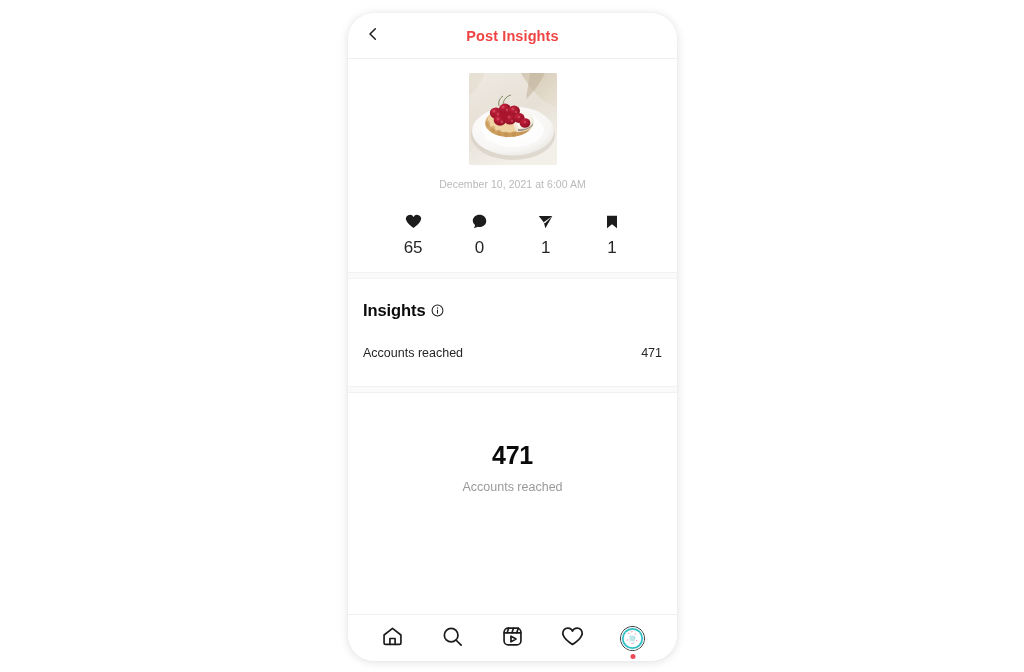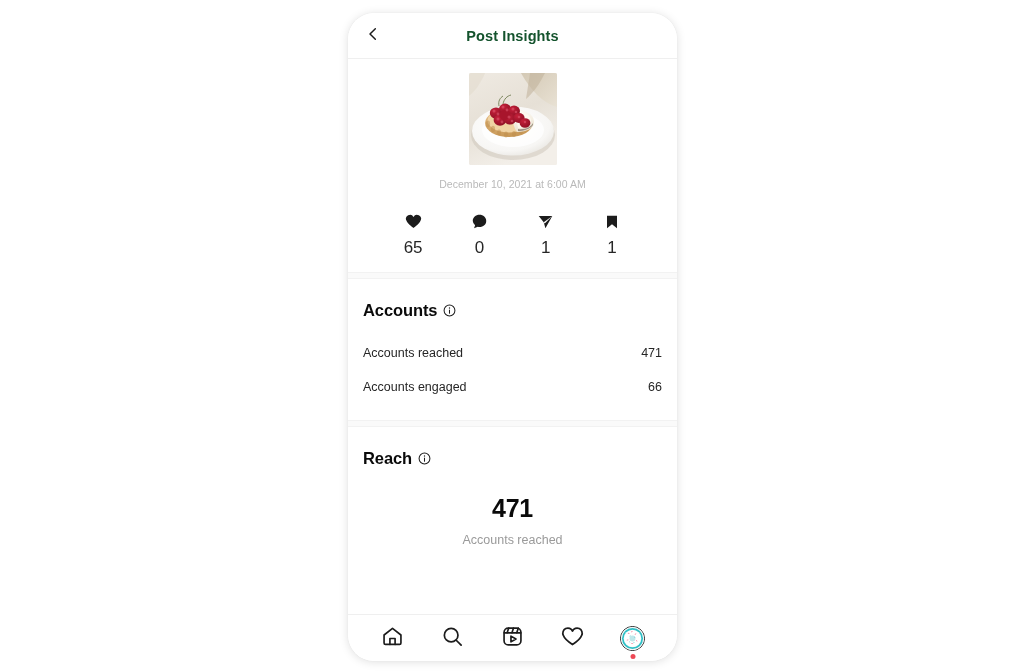--- a/index.html
+++ b/index.html
@@ -53,21 +53,21 @@
     width: 26px;
     height: 26px;
     display: flex;
     align-items: center;
     justify-content: center;
     cursor: pointer;
   }
   .header-title {
     font-size: 14.5px;
     font-weight: bold;
-    color: #14532d;
+    color: #ef4444;
     letter-spacing: 0.1px;
   }
 
   
   .body {
     flex: 1 1 auto;
     overflow: hidden;
     background: #ffffff;
     display: flex;
     flex-direction: column;
@@ -380,55 +380,41 @@
             <div class="stat-value">1</div>
           </div>
 
         </div>
       </div>
 
       <div class="divider-band"></div>
 
       <div class="section metrics-section">
         <div class="sec-head">
-          <span class="sec-title">Accounts</span>
+          <span class="sec-title">Insights</span>
           <span class="info-icon">
             <svg width="13" height="13" viewBox="0 0 24 24" fill="none" stroke="#1c1c1c" stroke-width="1.9">
               <circle cx="12" cy="12" r="10"></circle>
               <line x1="12" y1="11" x2="12" y2="17" stroke-linecap="round"></line>
               <circle cx="12" cy="7.4" r="1.25" fill="#1c1c1c" stroke="none"></circle>
             </svg>
           </span>
         </div>
 
         <div class="metric-list">
           <div class="metric-row">
             <span class="metric-label">Accounts reached</span>
             <span class="metric-value">471</span>
           </div>
-          <div class="metric-row">
-            <span class="metric-label">Accounts engaged</span>
-            <span class="metric-value">66</span>
-          </div>
         </div>
       </div>
 
       <div class="divider-band"></div>
 
       <div class="section reach-section">
-        <div class="sec-head">
-          <span class="sec-title">Reach</span>
-          <span class="info-icon">
-            <svg width="13" height="13" viewBox="0 0 24 24" fill="none" stroke="#1c1c1c" stroke-width="1.9">
-              <circle cx="12" cy="12" r="10"></circle>
-              <line x1="12" y1="11" x2="12" y2="17" stroke-linecap="round"></line>
-              <circle cx="12" cy="7.4" r="1.25" fill="#1c1c1c" stroke="none"></circle>
-            </svg>
-          </span>
-        </div>
 
         <div class="reach-big-wrap">
           <div class="reach-big">471</div>
           <div class="reach-sub">Accounts reached</div>
         </div>
       </div>
 
     </div>
 
     <div class="navbar">

